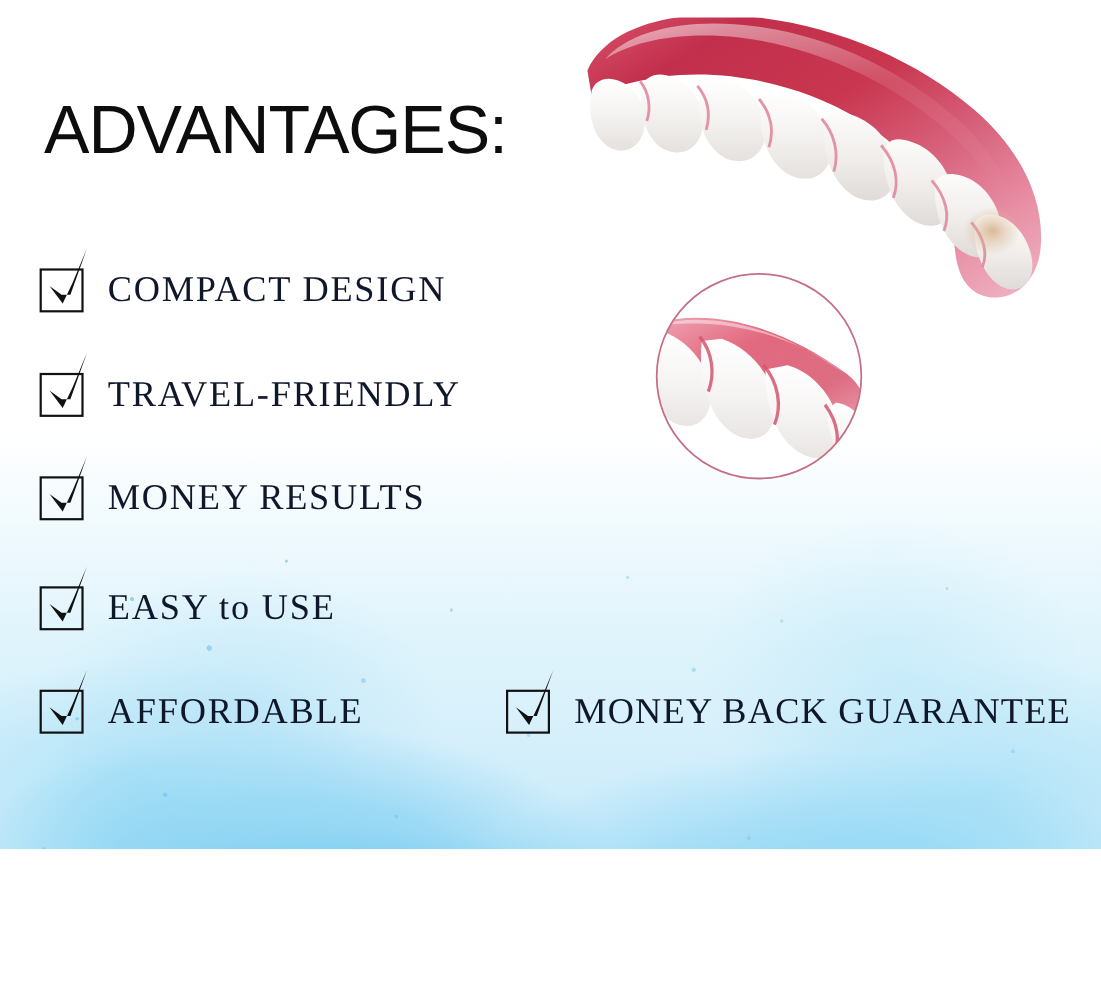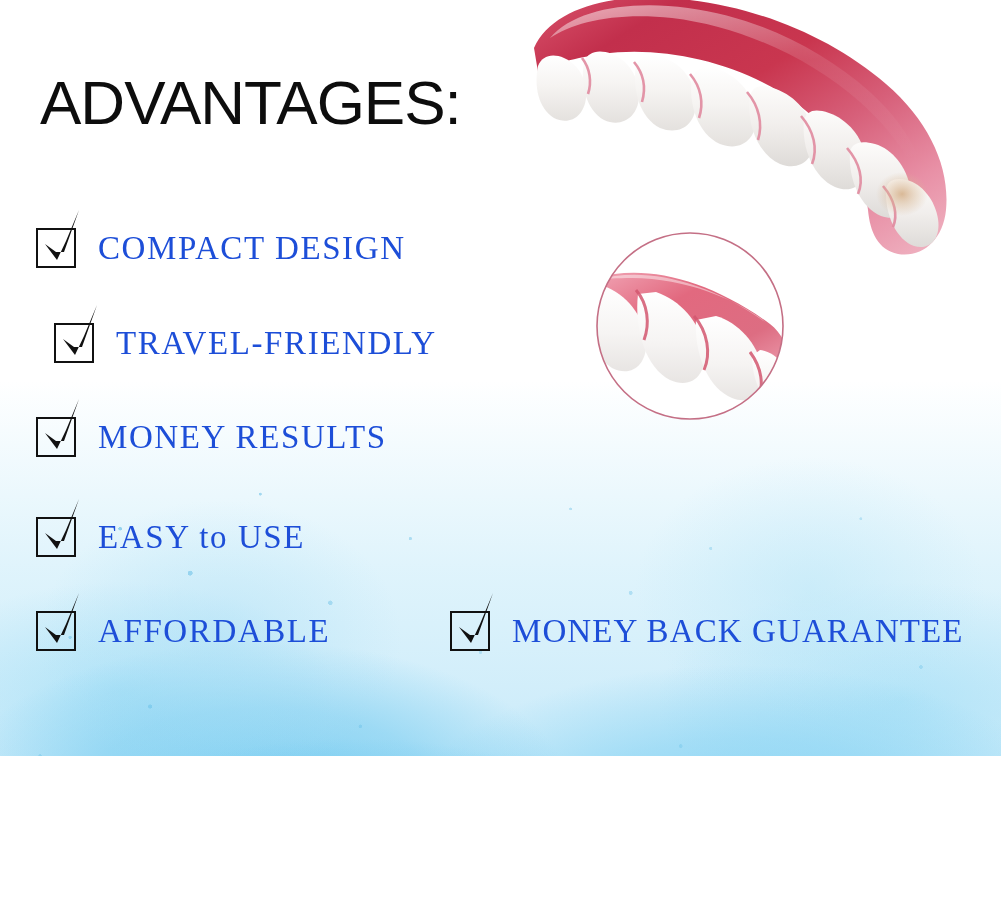--- a/index.html
+++ b/index.html
@@ -8,20 +8,21 @@
     padding: 0;
     background: #ffffff;
   }
   #page {
     position: relative;
     width: 1001px;
     height: 756px;
     background: #ffffff;
     overflow: hidden;
     font-family: "Liberation Serif", "DejaVu Serif", serif;
+    margin-top: 16px;
   }
 
   
   .wc-layer {
     position: absolute;
     pointer-events: none;
   }
   #wc-main {
     left: 0; top: 380px; width: 1001px; height: 534px;
     background:
@@ -115,21 +116,21 @@
     top: -22px;
     width: 56px;
     height: 64px;
     overflow: visible;
   }
   .adv-label {
     margin-left: 22px;
     font-family: "Liberation Serif", "DejaVu Serif", serif;
     font-size: 33px;
     letter-spacing: 1.6px;
-    color: #1d4ed8;
+    color: #0f172a;
     line-height: 1;
   }
   .adv-label.tight { letter-spacing: 1.1px; }
 
   
   #veneer-wrap {
     position: absolute;
     left: 498px;
     top: -14px;
     width: 503px;
@@ -282,21 +283,21 @@
 
   <div class="adv-item" style="left:36px; top:228px;">
     <span class="checkbox">
       <svg viewBox="0 0 56 64">
         <path d="M 10 36 L 22 52 L 31 33 L 44 2 L 29 44 L 21 44 Z" fill="#111111"></path>
       </svg>
     </span>
     <span class="adv-label">COMPACT DESIGN</span>
   </div>
 
-  <div class="adv-item" style="left:54px; top:323px;">
+  <div class="adv-item" style="left:36px; top:323px;">
     <span class="checkbox">
       <svg viewBox="0 0 56 64">
         <path d="M 10 36 L 22 52 L 31 33 L 44 2 L 29 44 L 21 44 Z" fill="#111111"></path>
       </svg>
     </span>
     <span class="adv-label">TRAVEL-FRIENDLY</span>
   </div>
 
   <div class="adv-item" style="left:36px; top:417px;">
     <span class="checkbox">
@@ -319,21 +320,21 @@
   <div class="adv-item" style="left:36px; top:517px;">
     <span class="checkbox">
       <svg viewBox="0 0 56 64">
         <path d="M 10 36 L 22 52 L 31 33 L 44 2 L 29 44 L 21 44 Z" fill="#111111"></path>
       </svg>
     </span>
     <span class="adv-label">EASY to USE</span>
   </div>
 
 
-  <div class="adv-item" style="left:450px; top:611px;">
+  <div class="adv-item" style="left:460px; top:611px;">
     <span class="checkbox">
       <svg viewBox="0 0 56 64">
         <path d="M 10 36 L 22 52 L 31 33 L 44 2 L 29 44 L 21 44 Z" fill="#111111"></path>
       </svg>
     </span>
     <span class="adv-label tight">MONEY BACK GUARANTEE</span>
   </div>
 
 </div>
 

